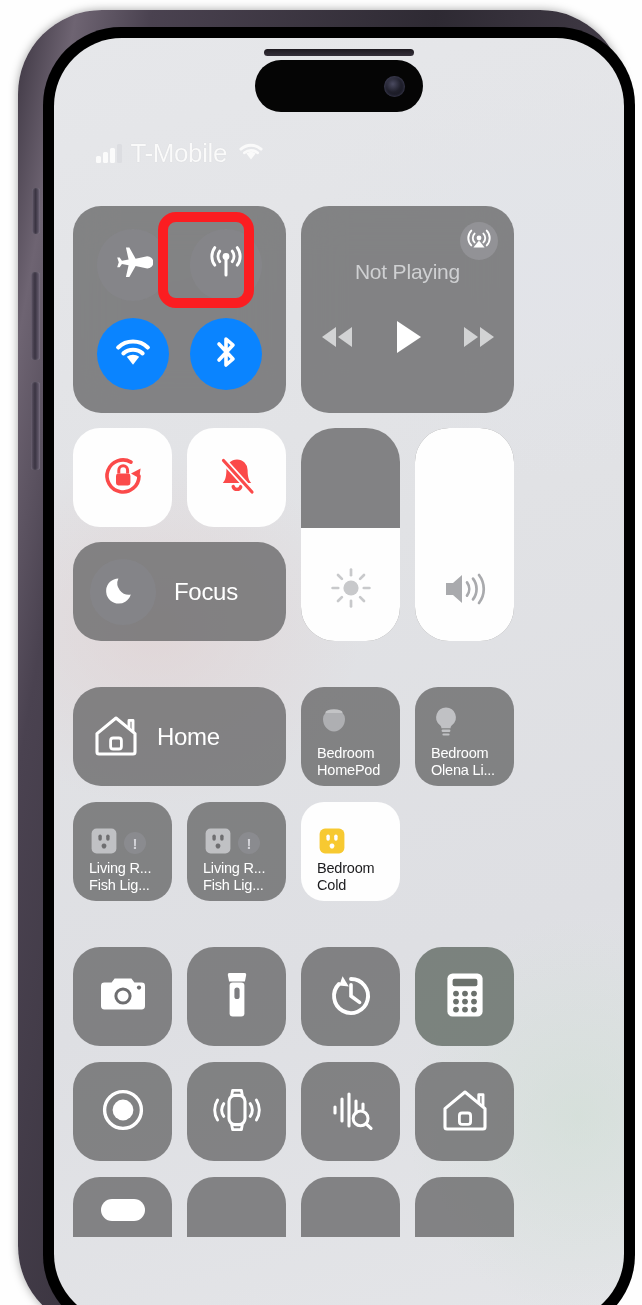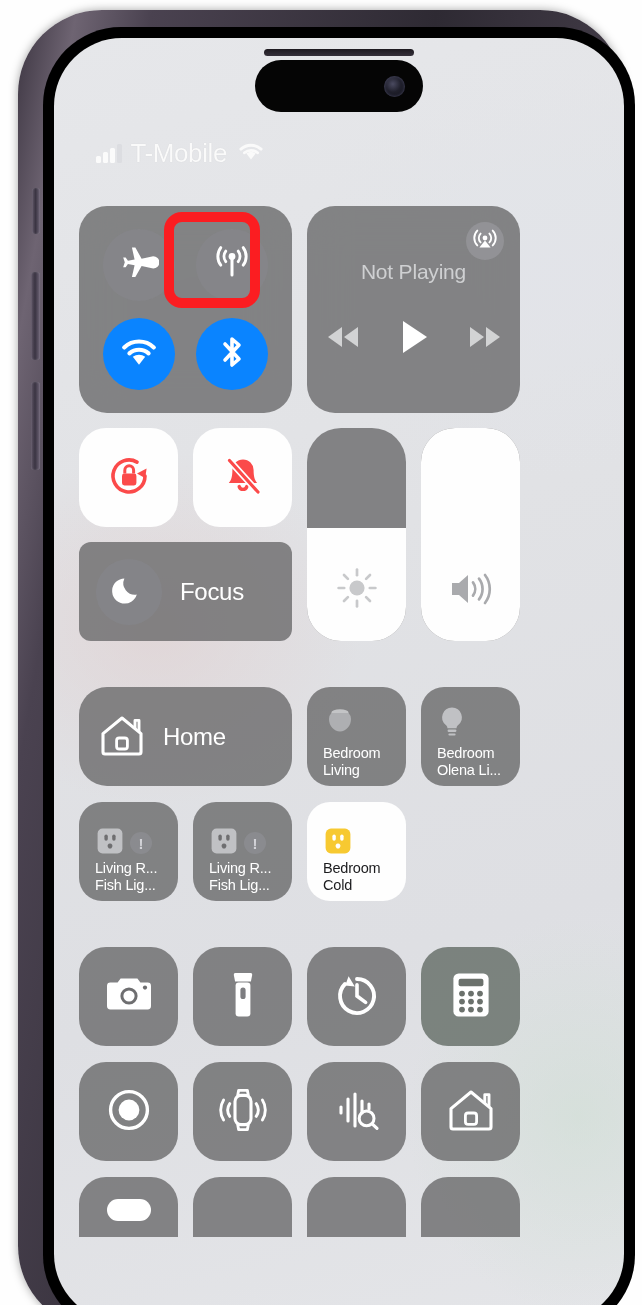--- a/index.html
+++ b/index.html
@@ -71,21 +71,21 @@
   .bars i:nth-child(3){ height:15px; }
   .bars i:nth-child(4){ height:19px; background:#dcdde1; }
   .batt-pct{ font-size:25px; color:#fafafa; letter-spacing:-.3px; }
   .batt{ width:37px; height:18px; border:2px solid rgba(255,255,255,.92);
     border-radius:5px; padding:2px; position:relative; }
   .batt::after{ content:""; position:absolute; right:-5px; top:5px;
     width:3px; height:7px; border-radius:0 2px 2px 0; background:rgba(255,255,255,.6); }
   .batt span{ display:block; height:100%; width:51%; background:#fff; border-radius:2px; }
 
   
-  .cc{ position:absolute; left:12px; top:168px; width:100%; padding:0 13px; }
+  .cc{ position:absolute; left:6px; top:168px; width:100%; padding:0 13px; }
   .row{ display:flex; gap:15px; }
 
   .module{ background:rgba(108,108,110,.82); border-radius:28px;
     -webkit-backdrop-filter:blur(20px); backdrop-filter:blur(20px); }
 
   
   .conn{ width:213px; height:207px; padding:17px; position:relative;
     display:grid; grid-template-columns:1fr 1fr; grid-template-rows:1fr 1fr; gap:6px;
     place-items:center; }
   .cbtn{ width:72px; height:72px; border-radius:50%;
@@ -102,21 +102,21 @@
     border-radius:50%; background:rgba(152,152,157,.7);
     display:flex; align-items:center; justify-content:center; }
   .np-text{ font-size:21px; color:#cfd0d2; letter-spacing:-.2px; margin-bottom:34px; }
   .transport{ display:flex; align-items:center; gap:34px; }
 
   
   .left-col{ width:213px; display:flex; flex-direction:column; gap:15px; }
   .tog-row{ display:flex; gap:15px; }
   .tog{ width:99px; height:99px; border-radius:27px; background:#fefefe;
     display:flex; align-items:center; justify-content:center; }
-  .focus{ width:213px; height:99px; border-radius:12px;
+  .focus{ width:213px; height:99px; border-radius:28px;
     background:rgba(108,108,110,.82); display:flex; align-items:center; padding-left:17px; gap:18px; }
   .focus-circle{ width:66px; height:66px; border-radius:50%;
     background:rgba(133,133,138,.85); display:flex; align-items:center; justify-content:center; }
   .focus-label{ color:#fff; font-size:24px; letter-spacing:-.3px; }
 
   
   .slider-pair{ display:flex; gap:15px; }
   .slider{ width:99px; height:213px; border-radius:34px; overflow:hidden;
     position:relative; background:rgba(108,108,110,.82); }
   .slider .fill{ position:absolute; left:0; bottom:0; width:100%; background:#fefefe; }
@@ -364,21 +364,21 @@
             <div class="acc-icons">
               <span>
                 <svg width="34" height="36" viewBox="0 0 34 36">
                   <ellipse cx="17" cy="7.5" rx="8.6" ry="3.2" fill="#c3c4c6"></ellipse>
                   <path d="M8.4 8 a8.6 8.6 0 0 0 -2.4 6 c0 7 5 12.4 11 12.4 s11 -5.4 11 -12.4 a8.6 8.6 0 0 0 -2.4 -6 Z" fill="#aeafb2"></path>
                 </svg>
               </span>
             </div>
             <div>
               <div class="acc-label">Bedroom</div>
-              <div class="acc-label">Living</div>
+              <div class="acc-label">HomePod</div>
             </div>
           </div>
 
           <div class="acc">
             <div class="acc-icons">
               <span>
                 <svg width="30" height="36" viewBox="0 0 30 36">
                   <path d="M15 2.6 a9.8 9.8 0 0 1 6.2 17.4 c-1.2 1 -1.6 2 -1.6 3.2 h-9.2 c0 -1.2 -0.4 -2.2 -1.6 -3.2 A9.8 9.8 0 0 1 15 2.6 Z" fill="#c0c1c4"></path>
                   <rect x="10.6" y="24.6" width="8.8" height="2.4" rx="1.2" fill="#c0c1c4"></rect>
                   <rect x="11.4" y="28.4" width="7.2" height="2.2" rx="1.1" fill="#c0c1c4"></rect>

